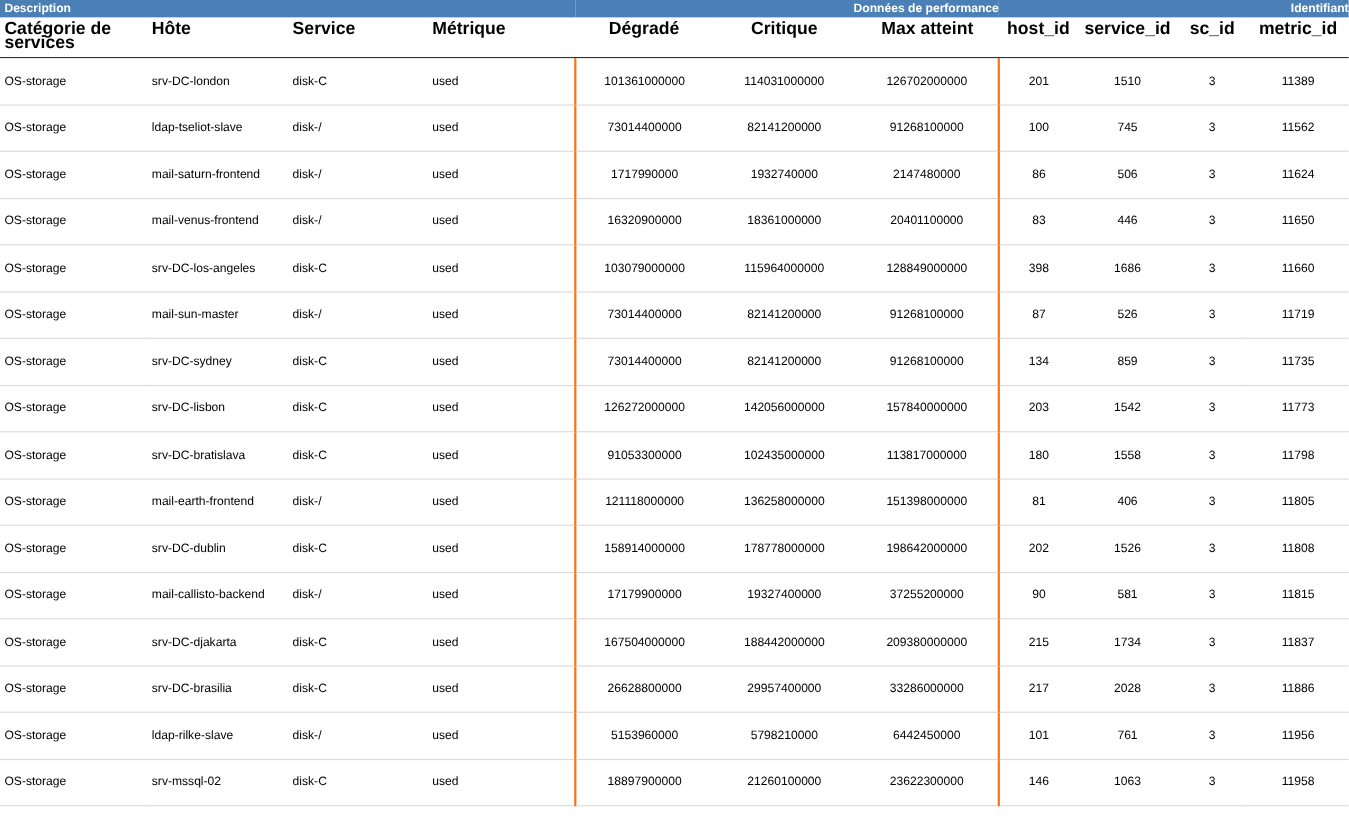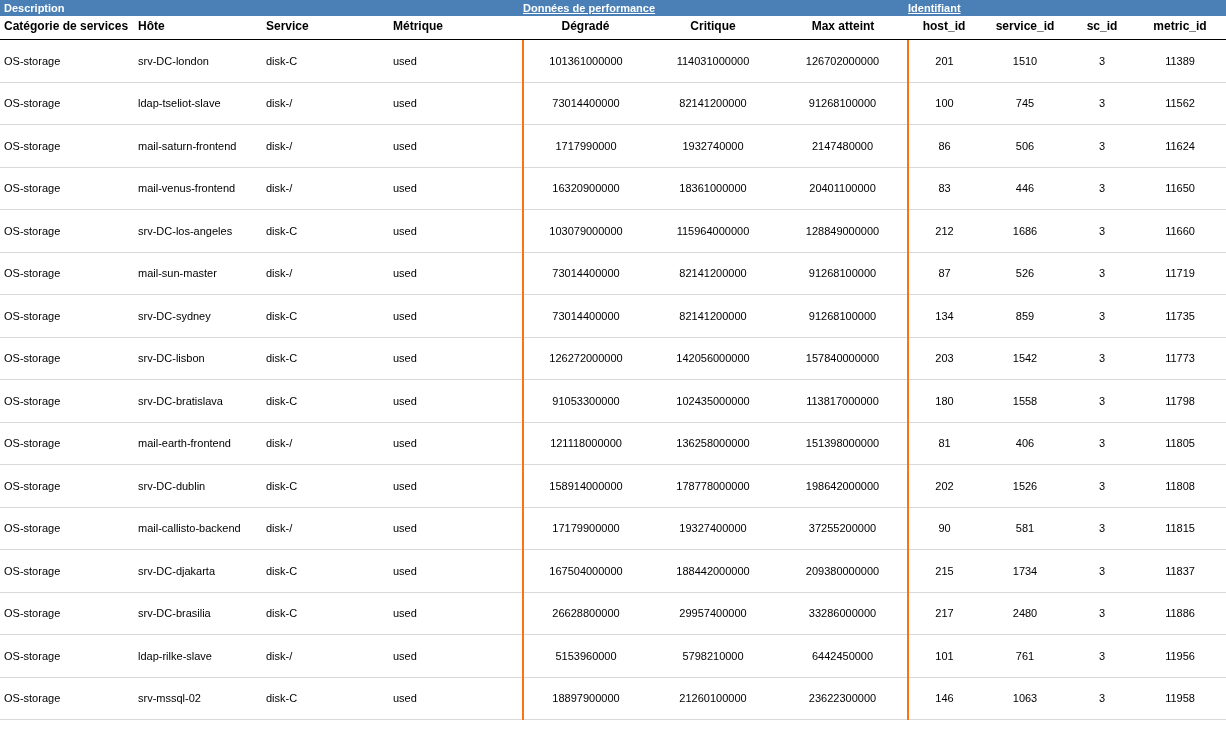--- a/index.html
+++ b/index.html
@@ -41,26 +41,25 @@
     font-weight: bold;
     height: 16px;
     line-height: 16px;
     box-sizing: border-box;
   }
   .band.left-aligned {
     text-align: left;
     padding-left: 4px;
   }
   .band.centered {
-    text-align: left;
-    text-decoration: underline;
+    text-align: right;
   }
   
   tr.col-header th {
-    font-size: 12px;
+    font-size: 16px;
     font-weight: bold;
     color: #000000;
     background: #ffffff;
     vertical-align: top;
     padding: 4px 4px 6px 4px;
     border: none;
     line-height: 13px;
   }
   th.h-left { text-align: left; }
   th.h-center { }
@@ -205,21 +204,21 @@
           <td class="c-center">11650</td>
         </tr>
         <tr class="data-row">
           <td class="c-left">OS-storage</td>
           <td class="c-left">srv-DC-los-angeles</td>
           <td class="c-left">disk-C</td>
           <td class="c-left">used</td>
           <td class="c-center vsep-left">103079000000</td>
           <td class="c-center">115964000000</td>
           <td class="c-center">128849000000</td>
-          <td class="c-center vsep-left">212</td>
+          <td class="c-center vsep-left">398</td>
           <td class="c-center">1686</td>
           <td class="c-center">3</td>
           <td class="c-center">11660</td>
         </tr>
         <tr class="data-row">
           <td class="c-left">OS-storage</td>
           <td class="c-left">mail-sun-master</td>
           <td class="c-left">disk-/</td>
           <td class="c-left">used</td>
           <td class="c-center vsep-left">73014400000</td>
@@ -323,21 +322,21 @@
         </tr>
         <tr class="data-row">
           <td class="c-left">OS-storage</td>
           <td class="c-left">srv-DC-brasilia</td>
           <td class="c-left">disk-C</td>
           <td class="c-left">used</td>
           <td class="c-center vsep-left">26628800000</td>
           <td class="c-center">29957400000</td>
           <td class="c-center">33286000000</td>
           <td class="c-center vsep-left">217</td>
-          <td class="c-center">2480</td>
+          <td class="c-center">2028</td>
           <td class="c-center">3</td>
           <td class="c-center">11886</td>
         </tr>
         <tr class="data-row">
           <td class="c-left">OS-storage</td>
           <td class="c-left">ldap-rilke-slave</td>
           <td class="c-left">disk-/</td>
           <td class="c-left">used</td>
           <td class="c-center vsep-left">5153960000</td>
           <td class="c-center">5798210000</td>

